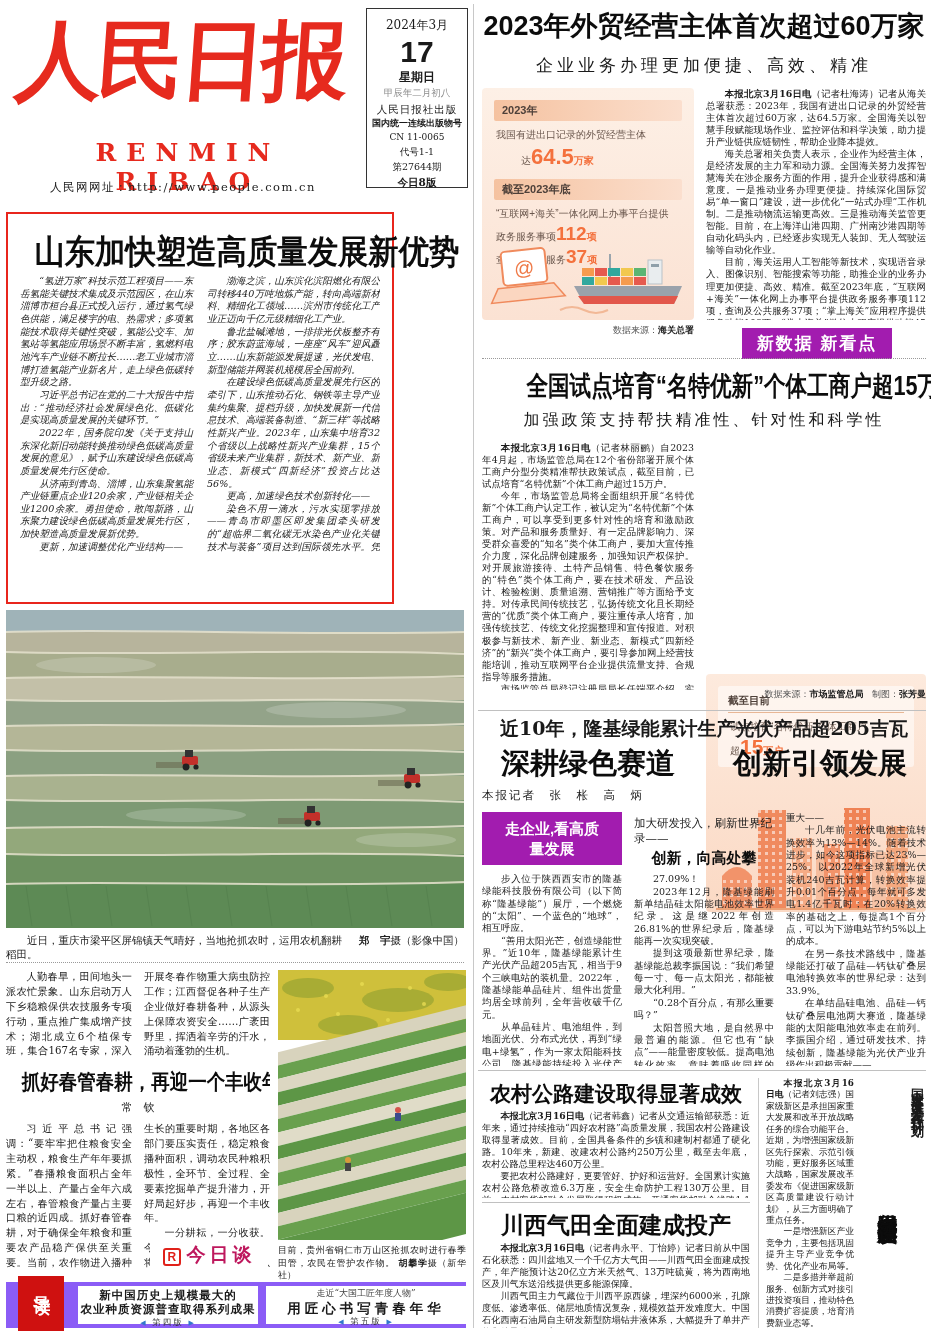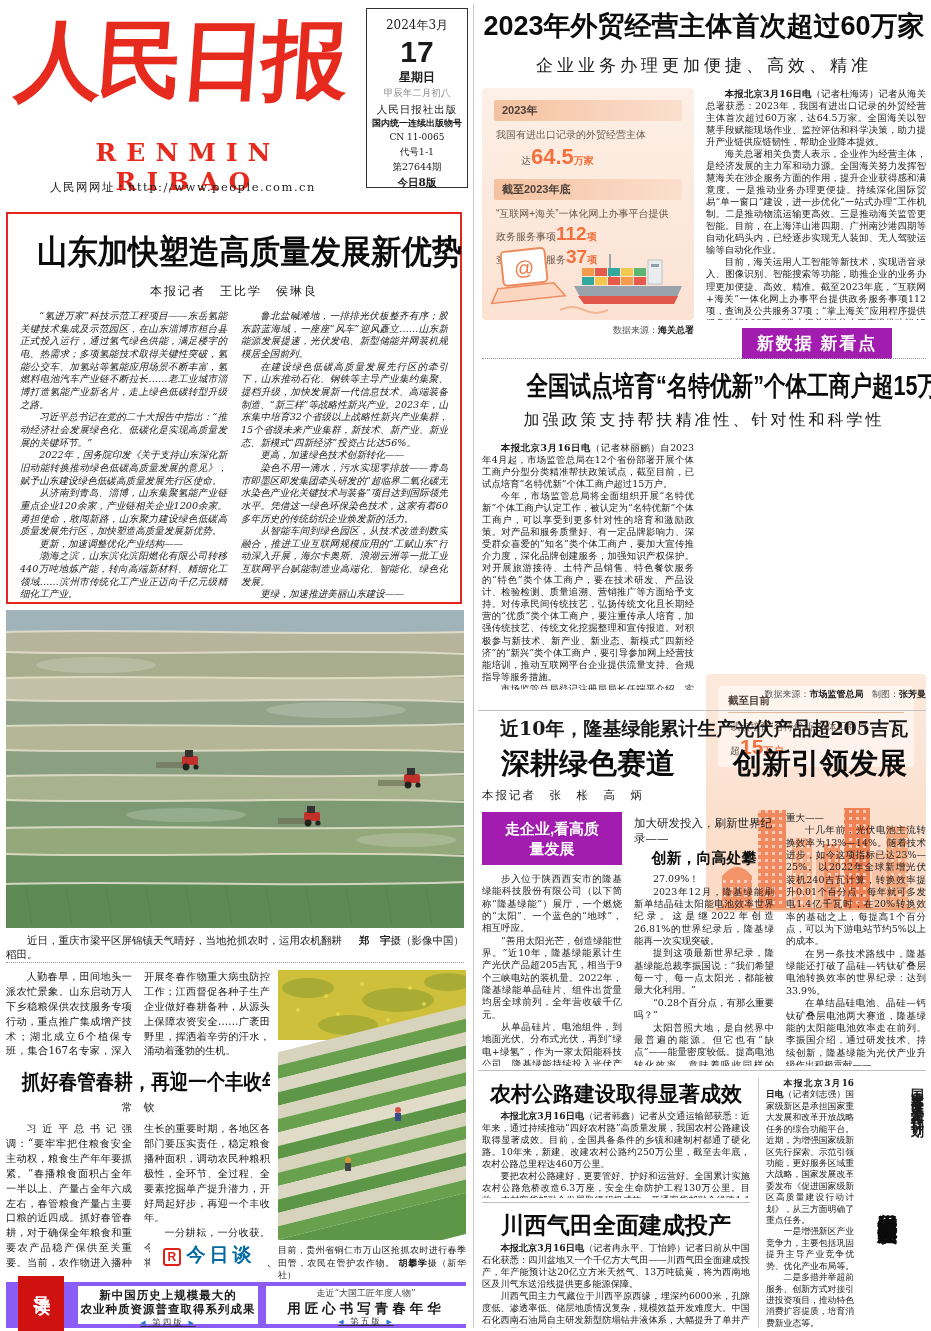--- a/index.html
+++ b/index.html
@@ -7,21 +7,21 @@
         font-family:"DejaVu Serif","Liberation Serif",serif;color:#1a1a1a;}
   .abs{position:absolute;}
   .hl{font-family:"Liberation Sans","DejaVu Sans",sans-serif;font-weight:900;color:#0c0c0c;
       text-align:center;white-space:nowrap;}
   .kai{font-family:"DejaVu Serif","Liberation Serif",serif;}
   .bt{text-align:justify;}
   .bt p{margin:0;text-indent:2em;}
   .vline{position:absolute;width:1px;background:#c8c8c8;}
   .hline{position:absolute;height:1px;background:#c0c0c0;}
   .dotline{position:absolute;border-top:1px dotted #9a9a9a;height:0;}
-  .red{color:#0369a1;}
+  .red{color:#be185d;}
   .badge{background:#a21caf;color:#fff;font-family:"Liberation Sans",sans-serif;
          font-weight:bold;text-align:center;}
   
   .mast-title{font-size:86px;line-height:1.35;font-weight:bold;color:#e62a1e;
               letter-spacing:-4px;transform:skewX(-4deg);white-space:nowrap;}
   .mast-pinyin{font-size:25px;letter-spacing:10px;color:#e62a1e;font-weight:bold;text-align:center;}
   .mast-web{font-size:11.5px;letter-spacing:1.5px;text-align:center;color:#222;}
   .datebox{border:1.5px solid #333;text-align:center;box-sizing:border-box;padding-top:7px;
            font-size:10px;line-height:1.55;}
   
@@ -36,21 +36,21 @@
   .src b{color:#222;}
   
   .cols2{columns:2;column-gap:14px;overflow:hidden;}
   .caption-row{display:flex;font-size:10.5px;color:#222;}
   .caption-row .cap{flex:1;text-indent:2em;}
   .caption-row .crd{white-space:nowrap;padding-left:10px;}
   .edit-head{font-family:"Liberation Sans",sans-serif;font-weight:900;font-size:21px;
              text-align:center;white-space:nowrap;transform:scaleX(0.88);column-span:all;
              margin:8px 0 2px 0;color:#0c0c0c;}
   .edit-by{column-span:all;text-align:center;font-size:11px;margin-bottom:6px;color:#222;}
-  .pagenav{font-size:8.5px;color:#333;letter-spacing:2px;text-decoration:underline;}
+  .pagenav{font-size:8.5px;color:#333;letter-spacing:2px;}
   .tri{color:#3377cc;font-size:7px;}
   .vtitle{writing-mode:vertical-rl;text-orientation:upright;}
 </style>
 </head>
 <body>
 
 <div class="page">
 
   <div class="abs" style="left:16px;top:2px;width:344px;height:134px;">
     <div class="mast-title">人民日报</div>
@@ -171,23 +171,22 @@
       <rect x="0" y="126" width="200" height="2" fill="#eda377"></rect>
     </svg>
   </div>
   <div class="abs src" style="left:640px;top:688px;width:286px;">
     <span>数据来源：</span><b>市场监管总局</b>
     &nbsp;&nbsp;<span>制图：</span><b>张芳曼</b>
   </div>
 
   <div class="hline" style="left:478px;top:710px;width:448px;"></div>
 
-  <div class="abs" style="left:6px;top:212px;width:456px;height:392px;border:2.5px solid #e8251c;box-sizing:border-box;padding:8px 12px;">
+  <div class="abs" style="left:6px;top:212px;width:388px;height:392px;border:2.5px solid #e8251c;box-sizing:border-box;padding:8px 12px;">
     <div class="hl" style="font-size:33px;transform:scaleX(0.92);transform-origin:center;margin-top:8px;">山东加快塑造高质量发展新优势</div>
-    <div class="kai" style="text-align:center;font-size:12px;letter-spacing:2px;margin:8px 0 10px 0;">本报记者　王比学　侯琳良</div>
     <div class="bt cols2" style="font-size:9.6px;line-height:1.32;height:292px;font-style:italic;">
       <p>“氢进万家”科技示范工程项目——东岳氢能关键技术集成及示范园区，在山东淄博市桓台县正式投入运行，通过氢气绿色供能，满足楼宇的电、热需求；多项氢能技术取得关键性突破，氢能公交车、加氢站等氢能应用场景不断丰富，氢燃料电池汽车产业链不断拉长……老工业城市淄博打造氢能产业新名片，走上绿色低碳转型升级之路。</p>
       <p>习近平总书记在党的二十大报告中指出：“推动经济社会发展绿色化、低碳化是实现高质量发展的关键环节。”</p>
       <p>2022年，国务院印发《关于支持山东深化新旧动能转换推动绿色低碳高质量发展的意见》，赋予山东建设绿色低碳高质量发展先行区使命。</p>
       <p>从济南到青岛、淄博，山东集聚氢能产业链重点企业120余家，产业链相关企业1200余家。勇担使命，敢闯新路，山东聚力建设绿色低碳高质量发展先行区，加快塑造高质量发展新优势。</p>
       <p>更新，加速调整优化产业结构——</p>
       <p>渤海之滨，山东滨化滨阳燃化有限公司转移440万吨地炼产能，转向高端新材料、精细化工领域……滨州市传统化工产业正迈向千亿元级精细化工产业。</p>
       <p>鲁北盐碱滩地，一排排光伏板整齐有序；胶东蔚蓝海域，一座座“风车”迎风矗立……山东新能源发展提速，光伏发电、新型储能并网装机规模居全国前列。</p>
       <p>在建设绿色低碳高质量发展先行区的牵引下，山东推动石化、钢铁等主导产业集约集聚、提档升级，加快发展新一代信息技术、高端装备制造、“新三样”等战略性新兴产业。2023年，山东集中培育32个省级以上战略性新兴产业集群，15个省级未来产业集群，新技术、新产业、新业态、新模式“四新经济”投资占比达56%。</p>
       <p>更高，加速绿色技术创新转化——</p>

